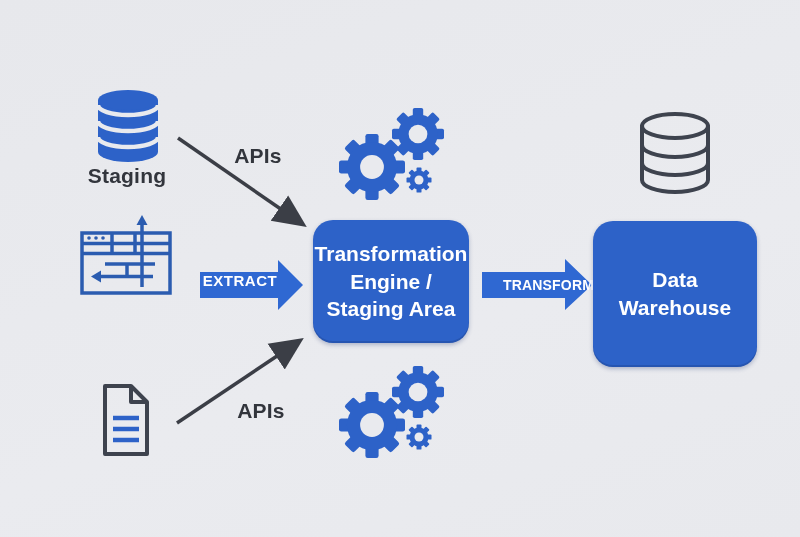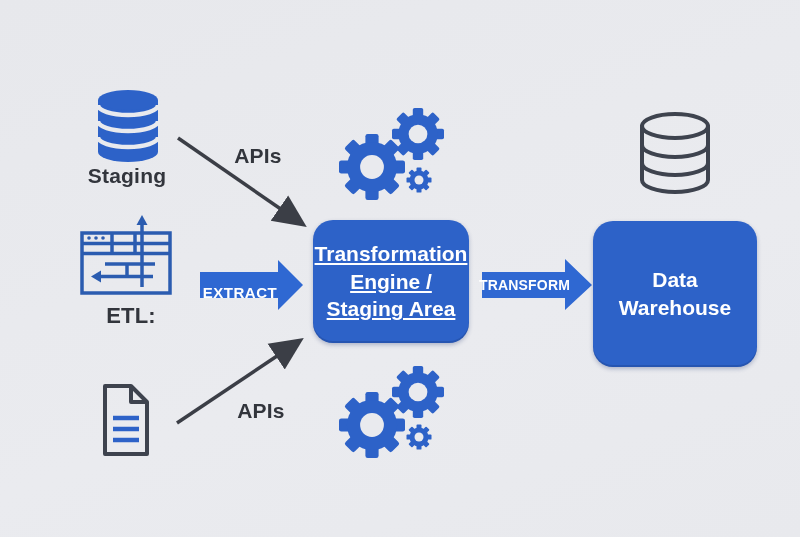--- a/index.html
+++ b/index.html
@@ -20,21 +20,21 @@
     display:flex;align-items:center;justify-content:center;
     text-align:center;font-weight:700;font-size:21px;line-height:1.33;
     white-space:pre-line;
     box-shadow:0 2px 4px rgba(35,55,115,.30), inset 0 -2px 0 rgba(10,25,70,.18);
   }
   .flow-label{
     color:#ffffff;font-weight:700;text-align:center;
     display:flex;align-items:center;justify-content:center;
   }
   .extract-label{font-size:15px;letter-spacing:.5px;}
-  .transform-label{font-size:14px;letter-spacing:.2px;}
+  .transform-label{font-size:14px;letter-spacing:.2px;margin-left:24px;}
   svg{display:block;}
 </style>
 </head>
 <body>
 
 <div id="stage">
 
   <svg width="0" height="0" class="abs" aria-hidden="true">
     <defs>
       <g id="gear">
@@ -71,21 +71,20 @@
       <line x1="51" y1="52" x2="51" y2="64.5"></line>
       <line x1="66" y1="75" x2="66" y2="12"></line>
       <line x1="77" y1="64.5" x2="24" y2="64.5"></line>
     </g>
     <polygon points="60.5,13 71.5,13 66,3" fill="#2b5cb0"></polygon>
     <polygon points="25,58.5 25,70.5 15,64.5" fill="#2b5cb0"></polygon>
     <circle cx="13" cy="26" r="1.8" fill="#2b5cb0"></circle>
     <circle cx="20" cy="26" r="1.8" fill="#2b5cb0"></circle>
     <circle cx="27" cy="26" r="1.8" fill="#2b5cb0"></circle>
   </svg>
-  <div class="abs label lbl-etl" style="left:61px;top:303px;width:140px;">ETL:</div>
 
   <svg class="abs" style="left:98px;top:382px;" width="56" height="76" viewBox="0 0 56 76">
     <path d="M7,4 H33 L49,20 V72 H7 Z" fill="none" stroke="#3e434e" stroke-width="4" stroke-linejoin="round"></path>
     <path d="M33,4 V20 H49" fill="none" stroke="#3e434e" stroke-width="4" stroke-linejoin="round"></path>
     <g stroke="#2d62c8" stroke-width="4.5">
       <line x1="15" y1="36" x2="41" y2="36"></line>
       <line x1="15" y1="47" x2="41" y2="47"></line>
       <line x1="15" y1="58" x2="41" y2="58"></line>
     </g>
   </svg>
@@ -96,29 +95,29 @@
   <div class="abs label lbl-lg" style="left:216px;top:144px;width:84px;">APIs</div>
 
   <svg class="abs" style="left:170px;top:330px;" width="140" height="102" viewBox="0 0 140 102">
     <line x1="7" y1="93" x2="128" y2="12" stroke="#3b3e46" stroke-width="3.5" marker-end="url(#ah)"></line>
   </svg>
   <div class="abs label lbl-lg" style="left:219px;top:399px;width:84px;">APIs</div>
 
   <svg class="abs" style="left:200px;top:258px;" width="105" height="53" viewBox="0 0 105 53">
     <path d="M0,14 H78 V2 L103,27 L78,52 V40 H0 Z" fill="#2f68d2"></path>
   </svg>
-  <div class="abs flow-label extract-label" style="left:200px;top:272px;width:80px;height:40px;">EXTRACT</div>
+  <div class="abs flow-label extract-label" style="left:200px;top:260px;width:80px;height:40px;">EXTRACT</div>
 
   <svg class="abs" style="left:338px;top:103px;" width="110" height="100" viewBox="0 0 110 100" fill="#2d62c8">
     <use href="#gear" transform="translate(80,31) scale(26)"></use>
     <use href="#gear" transform="translate(34,64) scale(33)"></use>
     <use href="#gear" transform="translate(81,77) scale(12.5)"></use>
   </svg>
 
-  <div class="abs node" style="left:313px;top:220px;width:156px;height:123px;text-decoration:underline;">
+  <div class="abs node" style="left:313px;top:220px;width:156px;height:123px;">
     <span>Transformation
 Engine /
 Staging Area</span>
   </div>
 
   <svg class="abs" style="left:338px;top:361px;" width="110" height="100" viewBox="0 0 110 100" fill="#2d62c8">
     <use href="#gear" transform="translate(80,31) scale(26)"></use>
     <use href="#gear" transform="translate(34,64) scale(33)"></use>
     <use href="#gear" transform="translate(81,76) scale(12.5)"></use>
   </svg>

